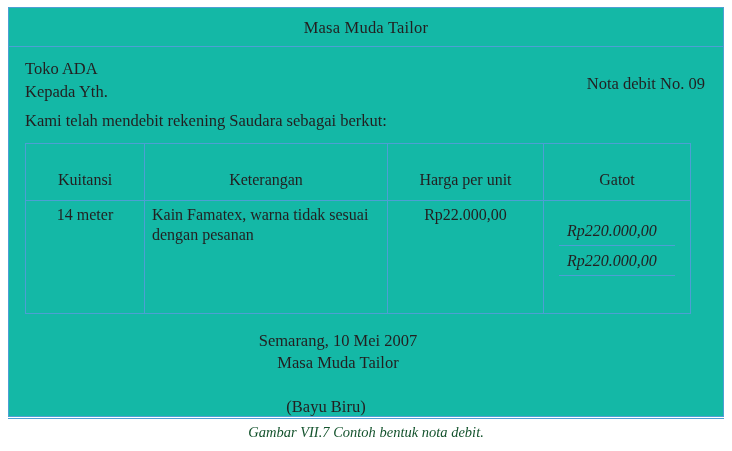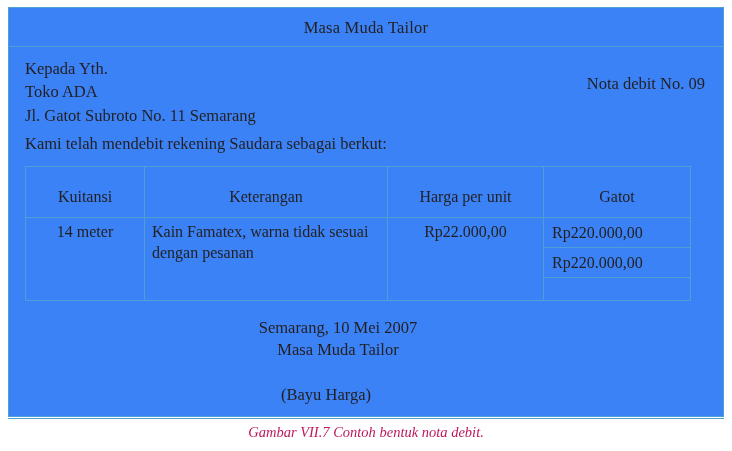--- a/index.html
+++ b/index.html
@@ -25,21 +25,21 @@
 
   
   .doc-frame {
     position: absolute;
     left: 8px;
     top: 7px;
     width: 716px;
     height: 410px;
     box-sizing: border-box;
     border: 1px solid #4d9fd4;
-    background: #3b82f6;
+    background: #14b8a6;
   }
 
   
   .letterhead {
     padding: 9px 0 7px 0;
     text-align: center;
     line-height: 1.32;
   }
   .letterhead .company {
     font-size: 16.5px;
@@ -100,36 +100,37 @@
     border: 1px solid #4d9fd4;
     font-weight: normal;
     font-size: 16px;
     vertical-align: top;
     padding: 4px 7px 5px 7px;
     line-height: 1.3;
   }
   table.nota th {
     text-align: center;
     height: 29px;
-    padding-top: 16px;
+    padding-top: 22px;
     vertical-align: middle;
   }
 
   col.c-kuitansi { width: 119px; }
   col.c-keterangan { width: 243px; }
   col.c-harga { width: 156px; }
   col.c-jumlah { width: 147px; }
   .cell-qty { text-align: center; padding-top: 6px; }
   .cell-desc { text-align: left; padding-top: 5px; }
   .cell-price { text-align: center; padding-top: 6px; }
 
   
   .jumlah-cell {
-    padding: 0 !important;
+    padding: 15px !important;
     border: 1px solid #4d9fd4;
+    font-style: italic;
   }
   .jumlah-cell .sub {
     height: 30px;
     box-sizing: border-box;
     padding: 5px 0 0 8px;
     font-size: 16px;
     border-bottom: 1px solid #4d9fd4;
     white-space: nowrap;
   }
   .jumlah-cell .sub:last-child {
@@ -155,21 +156,21 @@
 
   
   .caption {
     position: absolute;
     left: 0;
     top: 424px;
     width: 732px;
     text-align: center;
     font-size: 14.5px;
     font-style: italic;
-    color: #be185d;
+    color: #14532d;
   }
   .caption-rule {
     position: absolute;
     left: 8px;
     top: 418px;
     width: 716px;
     height: 1px;
     background: #4d9fd4;
   }
 </style>
@@ -182,23 +183,22 @@
 
     <div class="letterhead">
       <div class="company">Masa Muda Tailor</div>
     </div>
 
     <div class="rule"></div>
 
     <div class="doc-body">
 
       <div class="addressee">
+        <div>Toko ADA</div>
         <div>Kepada Yth.</div>
-        <div>Toko ADA</div>
-        <div>Jl. Gatot Subroto No. 11 Semarang</div>
       </div>
 
       <div class="note-number">Nota debit No. 09</div>
 
       <div class="intro">Kami telah mendebit rekening Saudara sebagai berkut:</div>
 
       <table class="nota">
         <colgroup>
           <col class="c-kuitansi">
           <col class="c-keterangan">
@@ -223,21 +223,21 @@
               <div class="sub">Rp220.000,00</div>
               <div class="sub"></div>
             </td>
           </tr>
         </tbody>
       </table>
 
       <div class="signature">
         <div class="place-date">Semarang, 10 Mei 2007</div>
         <div class="company">Masa Muda Tailor</div>
-        <div class="signer">(Bayu Harga)</div>
+        <div class="signer">(Bayu Biru)</div>
       </div>
 
     </div>
   </div>
 
   <div class="caption-rule"></div>
   <div class="caption">Gambar  VII.7 Contoh bentuk nota debit.</div>
 
 </div>
 

